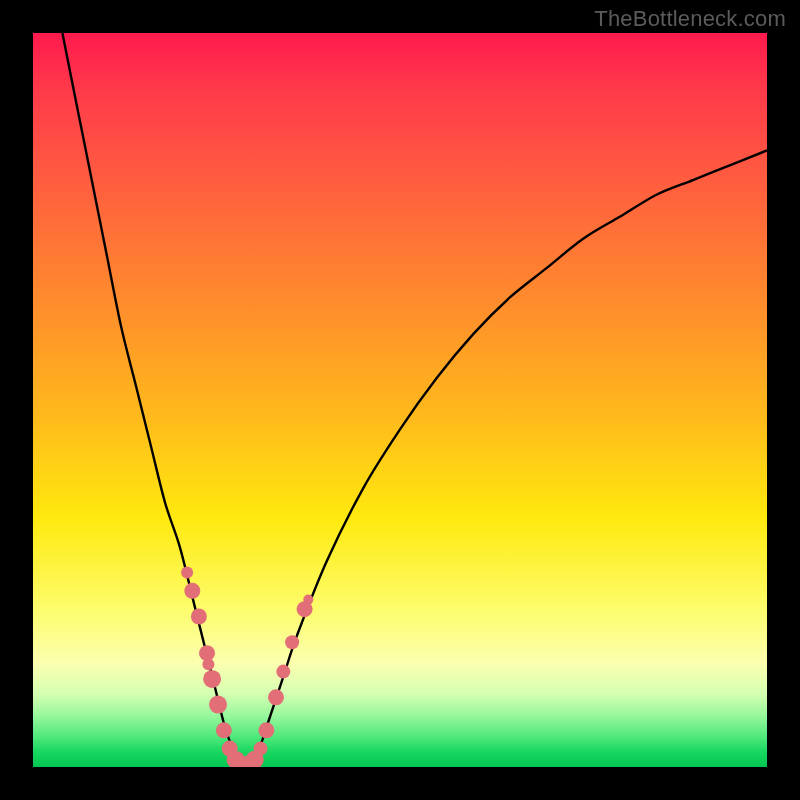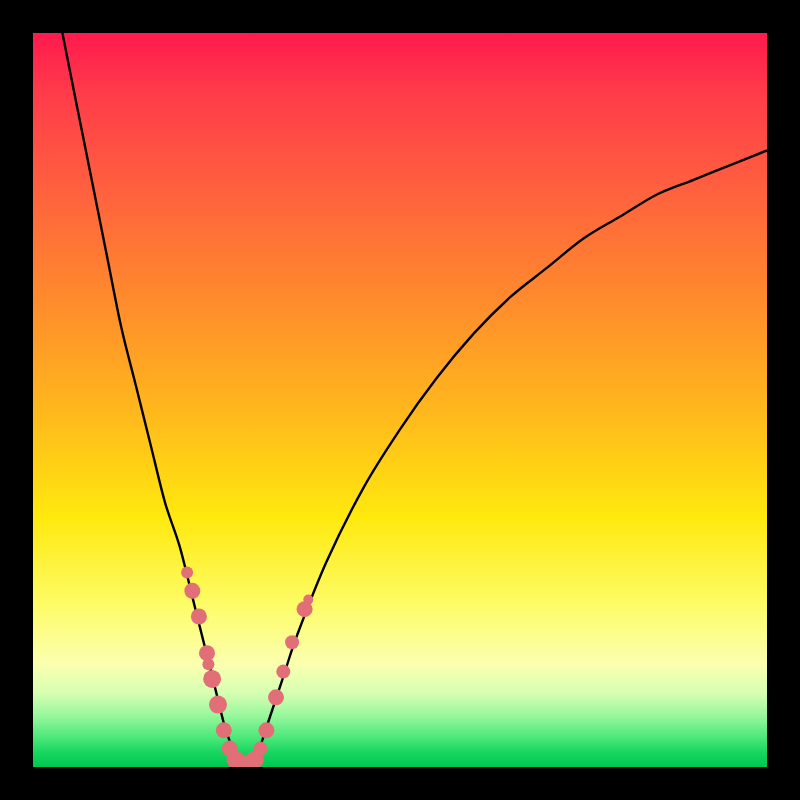--- a/index.html
+++ b/index.html
@@ -93,13 +93,14 @@
           <circle cx="227.5" cy="715.6" r="7" fill="#e26f77"></circle>
           <circle cx="233.4" cy="697.3" r="8" fill="#e26f77"></circle>
           <circle cx="243.0" cy="664.3" r="8" fill="#e26f77"></circle>
           <circle cx="250.3" cy="638.6" r="7" fill="#e26f77"></circle>
           <circle cx="259.1" cy="609.2" r="7" fill="#e26f77"></circle>
           <circle cx="271.6" cy="576.2" r="8" fill="#e26f77"></circle>
           <circle cx="275.3" cy="566.6" r="5" fill="#e26f77"></circle>
         </g>
     </svg>
   </div>
+  <div class="watermark">TheBottleneck.com</div>
 </div>
 
 </body></html>

